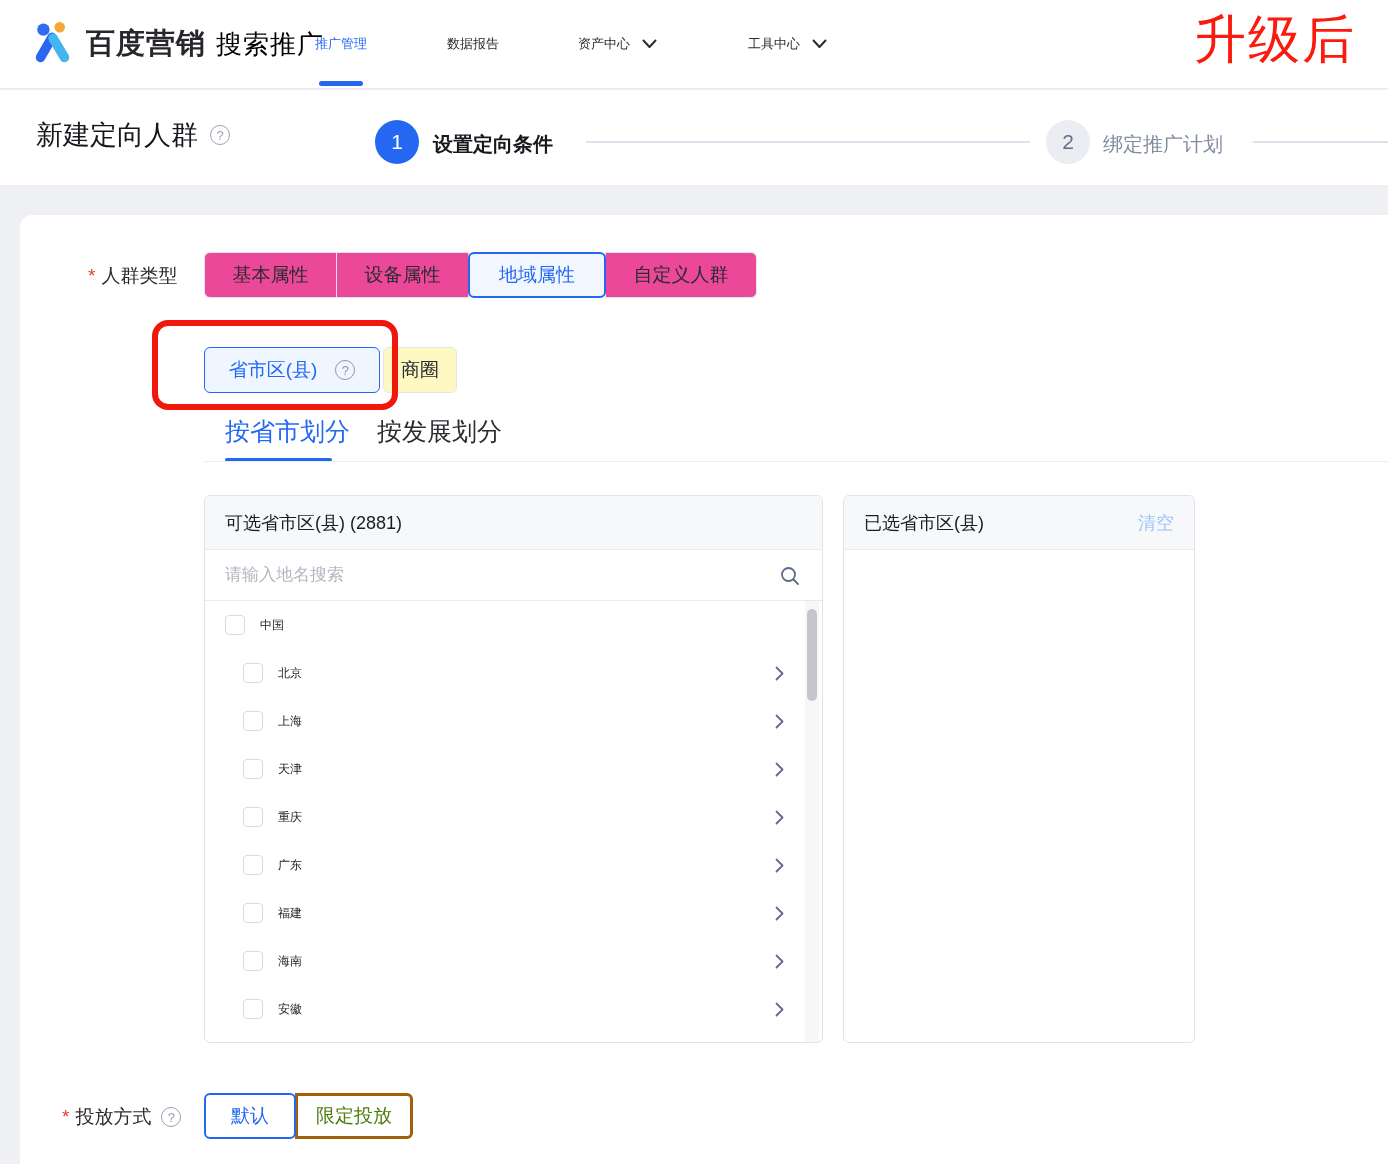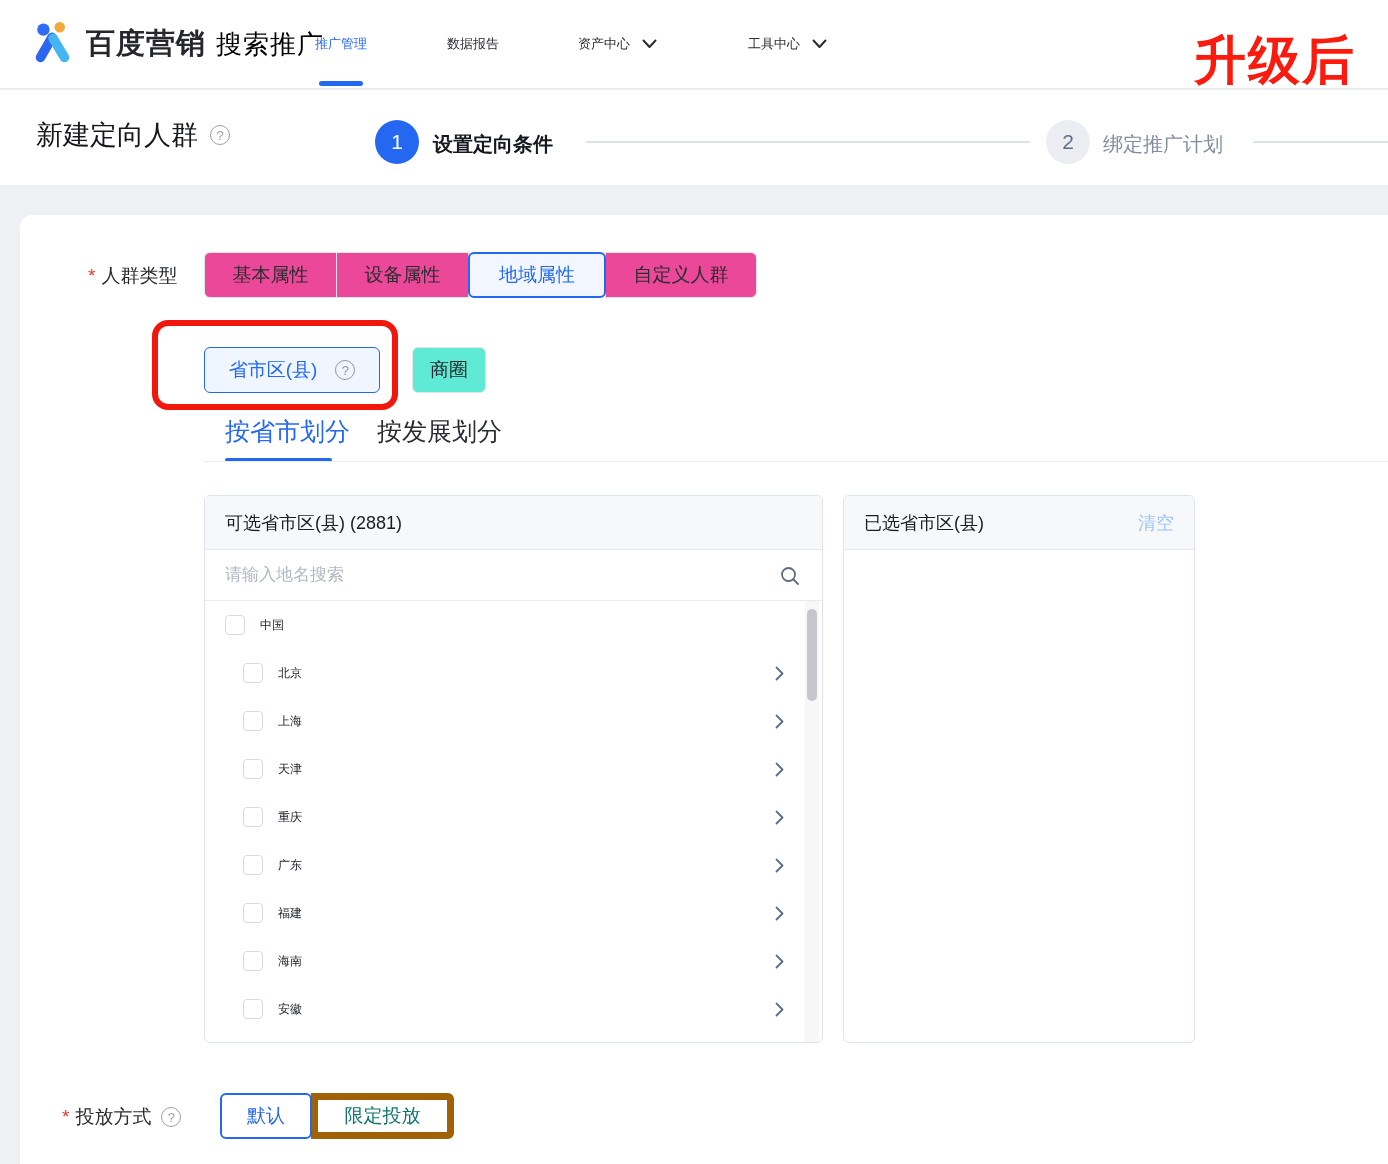--- a/index.html
+++ b/index.html
@@ -15,22 +15,22 @@
   .brand { position:absolute; left:30px; top:0; height:88px; display:flex; align-items:center; }
   .brand-mark { width:46px; height:46px; margin-right:10px; }
   .brand-name { font-size:29px; font-weight:700; color:#26272c; letter-spacing:1px; }
   .brand-sub { font-size:26px; font-weight:400; color:#000000; margin-left:10px; letter-spacing:1px; }
   .nav-item { position:absolute; top:0; height:88px; display:flex; align-items:center;
     font-size:13px; color:#2b2c31; cursor:pointer; }
   .nav-item .chev { margin-left:12px; }
   .nav-item.active { color:#2468f2; font-weight:500; }
   .nav-underline { position:absolute; bottom:2px; left:50%; transform:translateX(-50%);
     width:44px; height:5px; background:#2468f2; border-radius:3px; }
-  .upgrade-note { position:absolute; right:32px; top:32px; font-size:52px; line-height:56px;
-    font-weight:700; color:#fb1a0e; letter-spacing:2px; }
+  .upgrade-note { position:absolute; right:32px; top:11px; font-size:52px; line-height:56px;
+    font-weight:400; color:#fb1a0e; letter-spacing:2px; }
 
   
   .stepbar { position:absolute; left:0; top:90px; width:1388px; height:95px; background:#fff; }
   .page-title { position:absolute; left:36px; top:27px; font-size:27px; font-weight:500;
     color:#15171c; display:flex; align-items:center; }
   .help-icon { display:inline-flex; width:20px; height:20px; border:1.5px solid #9aa0ad;
     border-radius:50%; color:#9aa0ad; font-size:13px; align-items:center; justify-content:center;
     font-weight:400; }
   .page-title .help-icon { margin-left:12px; }
   .step-circle { position:absolute; width:44px; height:44px; border-radius:50%;
@@ -68,21 +68,21 @@
 
   
   .red-annotation { position:absolute; left:132px; top:105px; width:246px; height:90px;
     border:6px solid #f1170c; border-radius:16px; z-index:5; pointer-events:none; }
 
   
   .region-btn { position:absolute; top:132px; height:46px; display:flex; align-items:center;
     justify-content:center; font-size:19px; border-radius:6px; cursor:pointer; }
   .region-btn.primary { left:184px; width:176px; background:#f0f6ff; border:1.5px solid #2468f2;
     color:#2468f2; gap:18px; }
-  .region-btn.plain { left:392px; width:74px; background:#5eead4; border:1px solid #e2e4ea; color:#2b2c32; }
+  .region-btn.plain { left:363px; width:74px; background:#fef9c3; border:1px solid #e2e4ea; color:#2b2c32; }
   .region-btn .help-icon { border-color:#8f96a6; color:#8f96a6; }
 
   
   .div-tab { position:absolute; top:200px; font-size:25px; cursor:pointer; }
   .div-tab.active { left:205px; color:#2468f2; }
   .div-tab.idle { left:357px; color:#2b2c32; }
   .div-tab-underline { position:absolute; left:205px; top:243px; width:107px; height:4px;
     background:#2468f2; border-radius:2px; }
   .div-divider { position:absolute; left:184px; top:246px; width:1184px; height:1px; background:#eaecf1; }
 
@@ -108,25 +108,25 @@
     background:#fff; flex:none; cursor:pointer; }
   .row-label { margin-left:15px; font-size:12px; color:#23252b; }
   .row-chev { position:absolute; right:38px; cursor:pointer; display:flex; }
   .list-row { position:relative; }
 
   .scroll-track { position:absolute; right:3px; top:0; width:14px; height:442px; background:#f7f7f9; }
   .scroll-thumb { position:absolute; right:5px; top:8px; width:10px; height:92px;
     background:#c4c6cb; border-radius:5px; cursor:pointer; }
 
   
-  .delivery-group { position:absolute; left:200px; top:878px; display:flex; }
+  .delivery-group { position:absolute; left:184px; top:878px; display:flex; }
   .dl-btn { height:46px; display:flex; align-items:center; justify-content:center;
     font-size:19px; cursor:pointer; background:#fff; }
   .dl-btn.active { width:92px; border:2px solid #2468f2; color:#2468f2; border-radius:6px; z-index:2; }
-  .dl-btn.idle { width:143px; border:7px solid #a16207; color:#0f766e;
+  .dl-btn.idle { width:118px; border:3px solid #a16207; color:#4d7c0f;
     border-radius:0 6px 6px 0; margin-left:-1px; }
 </style>
 </head>
 <body>
 
 <div class="topnav">
   <div class="brand">
     <svg class="brand-mark" viewBox="0 0 48 48">
       <circle cx="14" cy="9" r="6.5" fill="#2f6df2"></circle>
       <circle cx="31" cy="6.5" r="5.5" fill="#f4a83a"></circle>

